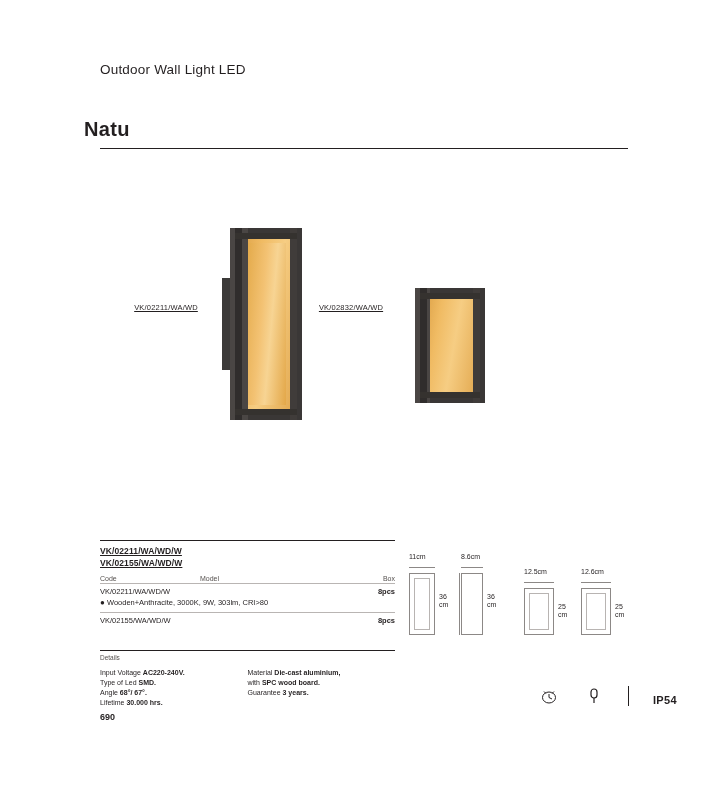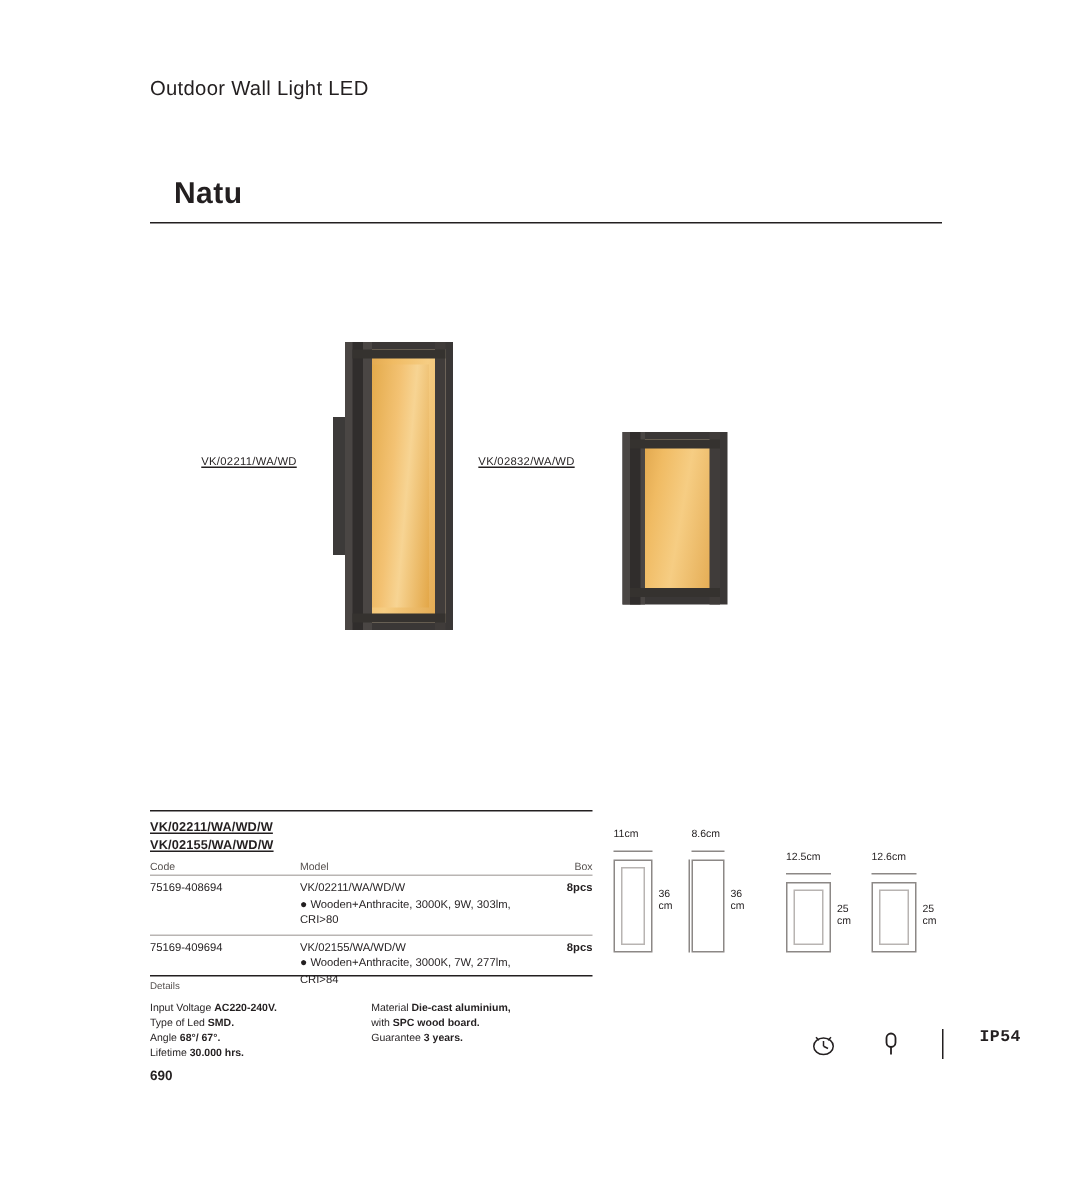--- a/index.html
+++ b/index.html
@@ -18,28 +18,28 @@
   .page {
     position: relative;
     width: 728px;
     height: 800px;
   }
 
   
   .category {
     position: absolute;
     left: 100px;
-    top: 51px;
+    top: 62px;
     font-size: 13.5px;
     letter-spacing: 0.2px;
     color: #231f20;
   }
   .product-title {
     position: absolute;
-    left: 116px;
+    left: 84px;
     top: 118px;
     font-size: 20px;
     font-weight: bold;
     letter-spacing: 0.3px;
     color: #231f20;
   }
   .title-rule {
     position: absolute;
     left: 100px;
     top: 148px;
@@ -324,23 +324,22 @@
     width: 1px;
     background: #8c8886;
   }
 
   
   .icons {
     position: absolute;
     left: 540px;
     top: 686px;
     display: flex;
-    align-items: flex-start;
+    align-items: flex-end;
     gap: 24px;
-    font-family: Liberation Mono, monospace;
   }
   .icon-box { width: 20px; height: 20px; position: relative; }
   .ip-sep {
     width: 1px;
     height: 20px;
     background: #231f20;
   }
   .ip-text {
     font-size: 11px;
     font-weight: bold;
@@ -402,34 +401,31 @@
       <div>VK/02155/WA/WD/W</div>
     </div>
     <div class="col-head">
       <div class="c-code">Code</div>
       <div class="c-model">Model</div>
       <div class="c-box">Box</div>
     </div>
     <div class="thin-rule"></div>
 
     <div class="row">
-      <div class="c-code">75169-408694</div>
       <div class="c-model">
         <div class="model-name">VK/02211/WA/WD/W</div>
         <div class="model-desc"><span class="bullet">●</span> <b>Wooden+Anthracite,</b><span> 3000K, 9W, 303lm, CRI&gt;80</span></div>
       </div>
       <div class="c-box">8pcs</div>
     </div>
     <div class="thin-rule"></div>
 
     <div class="row">
-      <div class="c-code">75169-409694</div>
       <div class="c-model">
         <div class="model-name">VK/02155/WA/WD/W</div>
-        <div class="model-desc"><span class="bullet">●</span> <b>Wooden+Anthracite,</b><span> 3000K, 7W, 277lm, CRI&gt;84</span></div>
       </div>
       <div class="c-box">8pcs</div>
     </div>
   </div>
 
   <div class="details">
     <div class="d-rule"></div>
     <div class="d-label">Details</div>
     <div class="d-cols">
       <div class="d-col">

